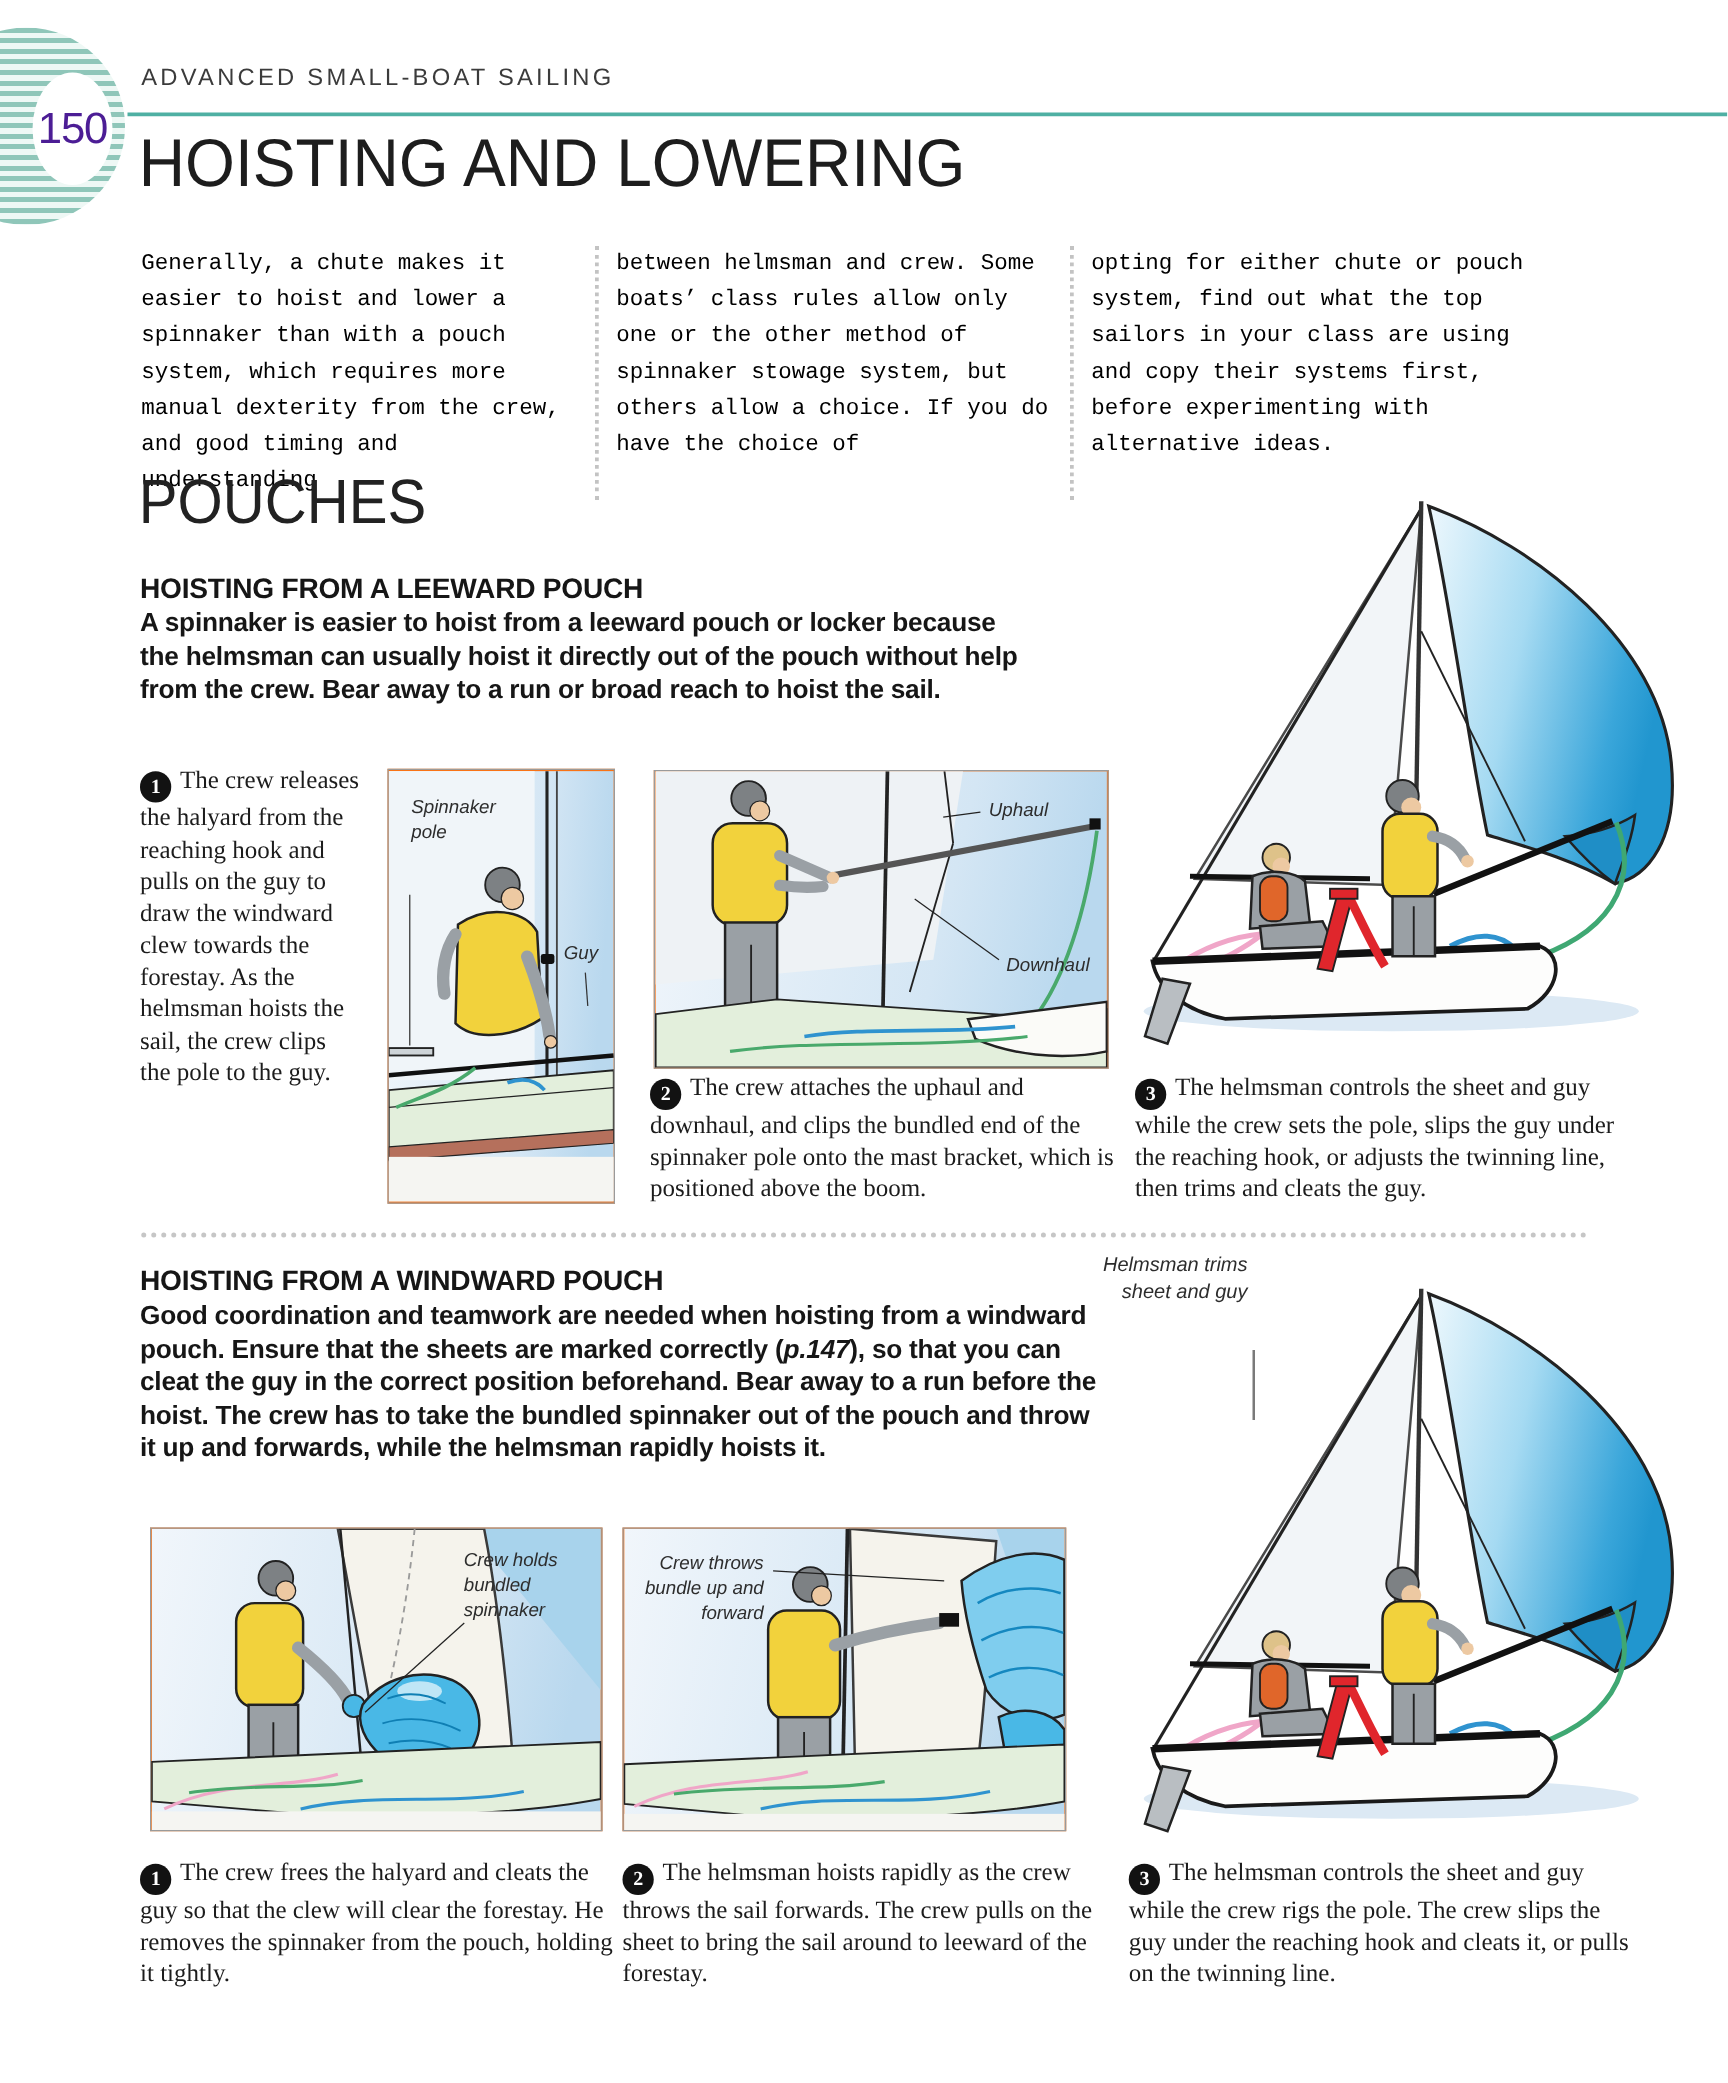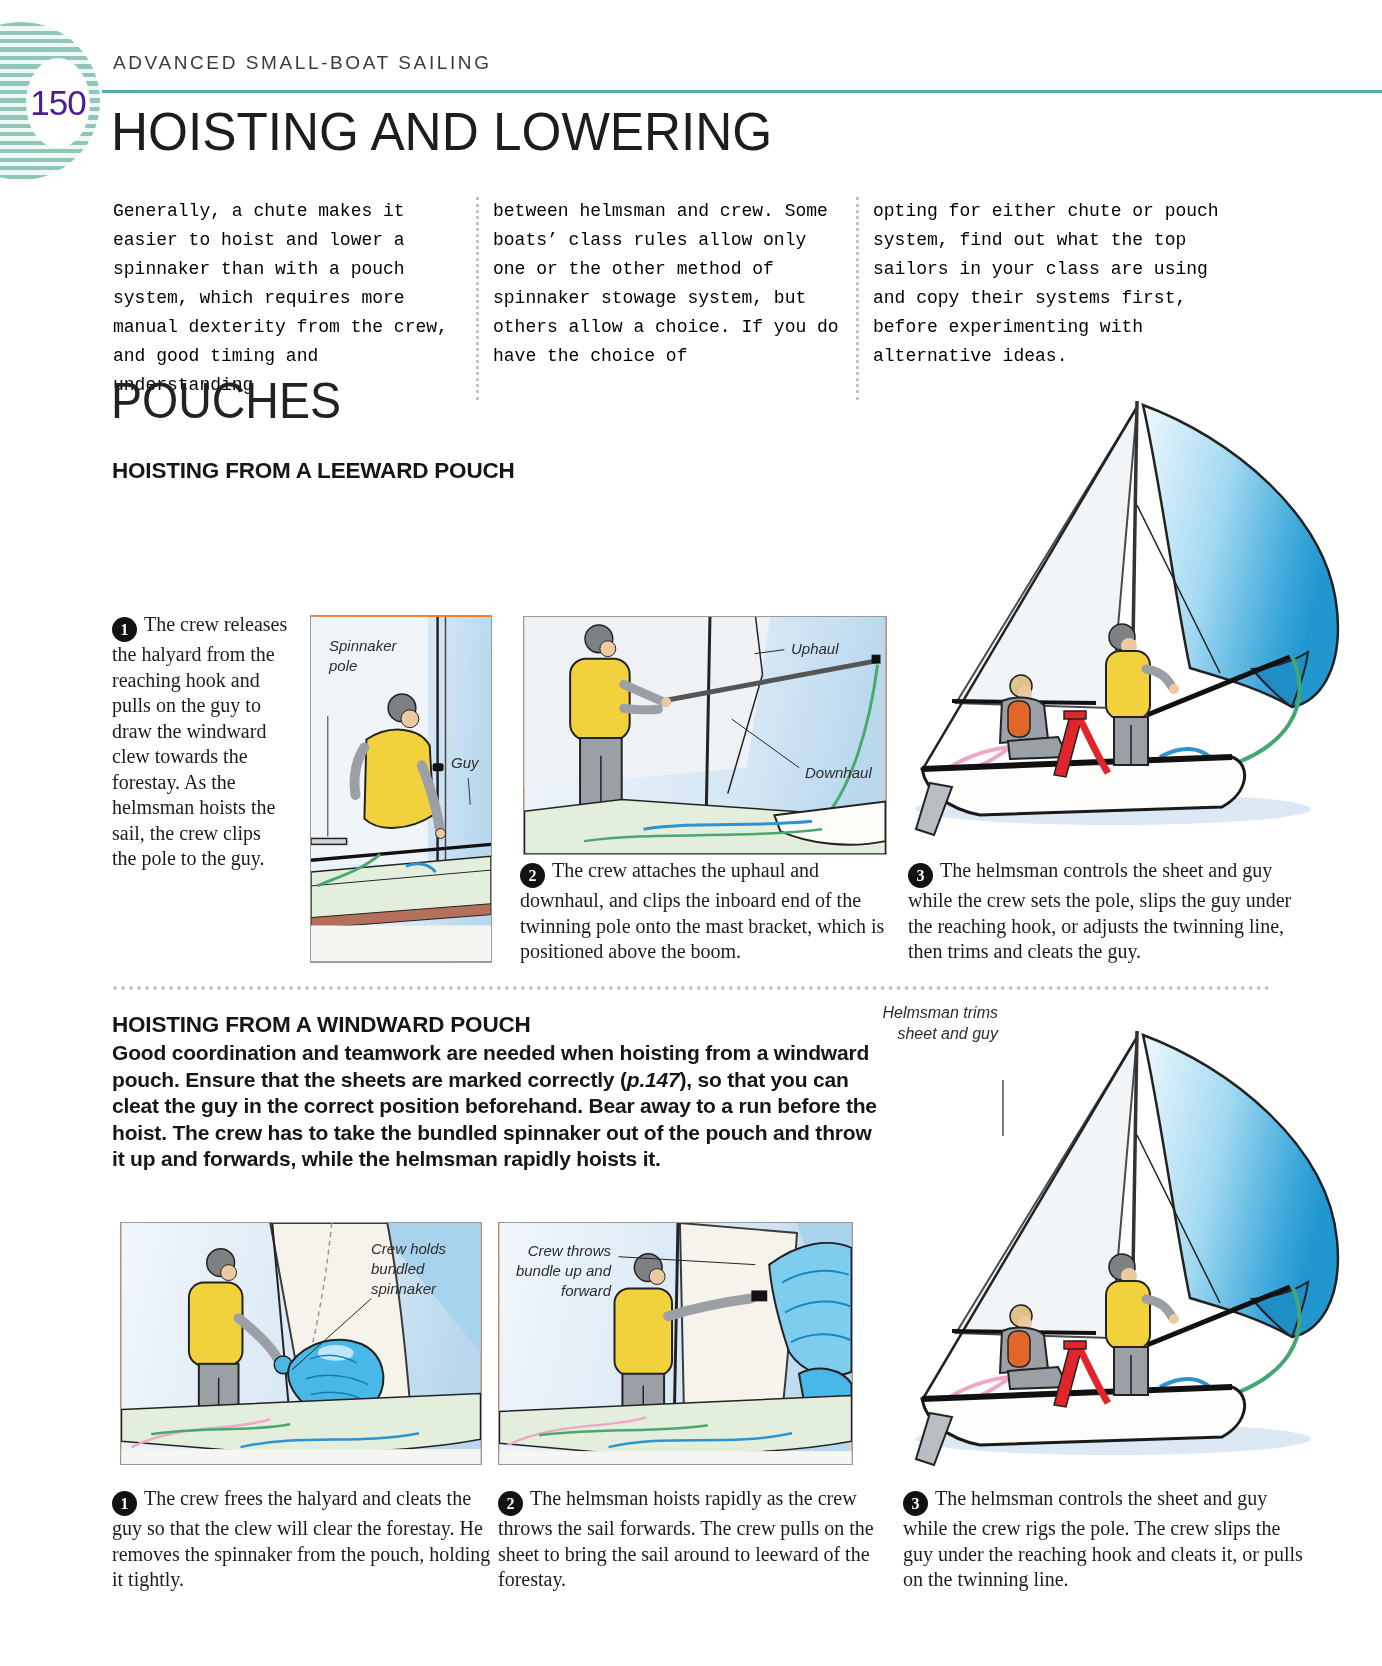--- a/index.html
+++ b/index.html
@@ -97,20 +97,21 @@
   <h1 class="page-title">HOISTING AND LOWERING</h1>
 
   <div class="intro-row">
     <div class="intro-col">Generally, a chute makes it easier to hoist and lower a spinnaker than with a pouch system, which requires more manual dexterity from the crew, and good timing and understanding</div>
     <div class="intro-col">between helmsman and crew. Some boats’ class rules allow only one or the other method of spinnaker stowage system, but others allow a choice. If you do have the choice of</div>
     <div class="intro-col">opting for either chute or pouch system, find out what the top sailors in your class are using and copy their systems first, before experimenting with alternative ideas.</div>
   </div>
 
   <h2 class="section-heading">POUCHES</h2>
   <h3 class="subhead" style="left:112px; top:458px;">HOISTING FROM A LEEWARD POUCH</h3>
+  <p class="bold-intro" style="left:112px; top:486px; width:720px;">A spinnaker is easier to hoist from a leeward pouch or locker because the helmsman can usually hoist it directly out of the pouch without help from the crew. Bear away to a run or broad reach to hoist the sail.</p>
 
   <div class="caption serif" style="left:112px; top:612px; width:176px;">
     <span class="badge">1</span><span>The crew releases the halyard from the reaching hook and pulls on the guy to draw the windward clew towards the forestay. As the helmsman hoists the sail, the crew clips the pole to the guy.</span>
   </div>
 
   <div class="panel" style="left:310px; top:615px; width:182px; height:348px;">
     <svg viewBox="0 0 182 348">
       <rect x="0" y="0" width="182" height="348" fill="url(#skyH)"></rect>
       <rect x="0" y="0" width="118" height="250" fill="#f0f5f9"></rect>
       <line x1="128" y1="0" x2="128" y2="258" stroke="#222" stroke-width="2.5"></line>
@@ -164,21 +165,21 @@
       <path d="M120,214 C170,206 230,212 290,206" fill="none" stroke="#2f93cf" stroke-width="3"></path>
       <path d="M60,226 C130,216 220,224 300,214" fill="none" stroke="#49a96c" stroke-width="2.5"></path>
       <line x1="262" y1="33" x2="232" y2="37" stroke="#222" stroke-width="1"></line>
       <line x1="277" y1="152" x2="209" y2="103" stroke="#222" stroke-width="1"></line>
     </svg>
     <div class="plabel" style="left:267px; top:22px;">Uphaul</div>
     <div class="plabel" style="left:281px; top:146px;">Downhaul</div>
   </div>
 
   <div class="caption serif" style="left:520px; top:858px; width:374px;">
-    <span class="badge">2</span><span>The crew attaches the uphaul and downhaul, and clips the inboard end of the twinning pole onto the mast bracket, which is positioned above the boom.</span>
+    <span class="badge">2</span><span>The crew attaches the uphaul and downhaul, and clips the bundled end of the spinnaker pole onto the mast bracket, which is positioned above the boom.</span>
   </div>
   <div class="caption serif" style="left:908px; top:858px; width:410px;">
     <span class="badge">3</span><span>The helmsman controls the sheet and guy while the crew sets the pole, slips the guy under the reaching hook, or adjusts the twinning line, then trims and cleats the guy.</span>
   </div>
 
   <div class="boat" style="left:858px; top:385px; width:524px; height:452px;">
     <svg viewBox="0 0 524 452">
       <ellipse cx="255" cy="424" rx="198" ry="16" fill="#dce9f4"></ellipse>
       <path d="M279,22 L98,318 L253,323 Z" fill="#f2f5f8" stroke="#4a4a4a" stroke-width="2"></path>
       <line x1="279" y1="22" x2="66" y2="382" stroke="#222" stroke-width="2.5"></line>

